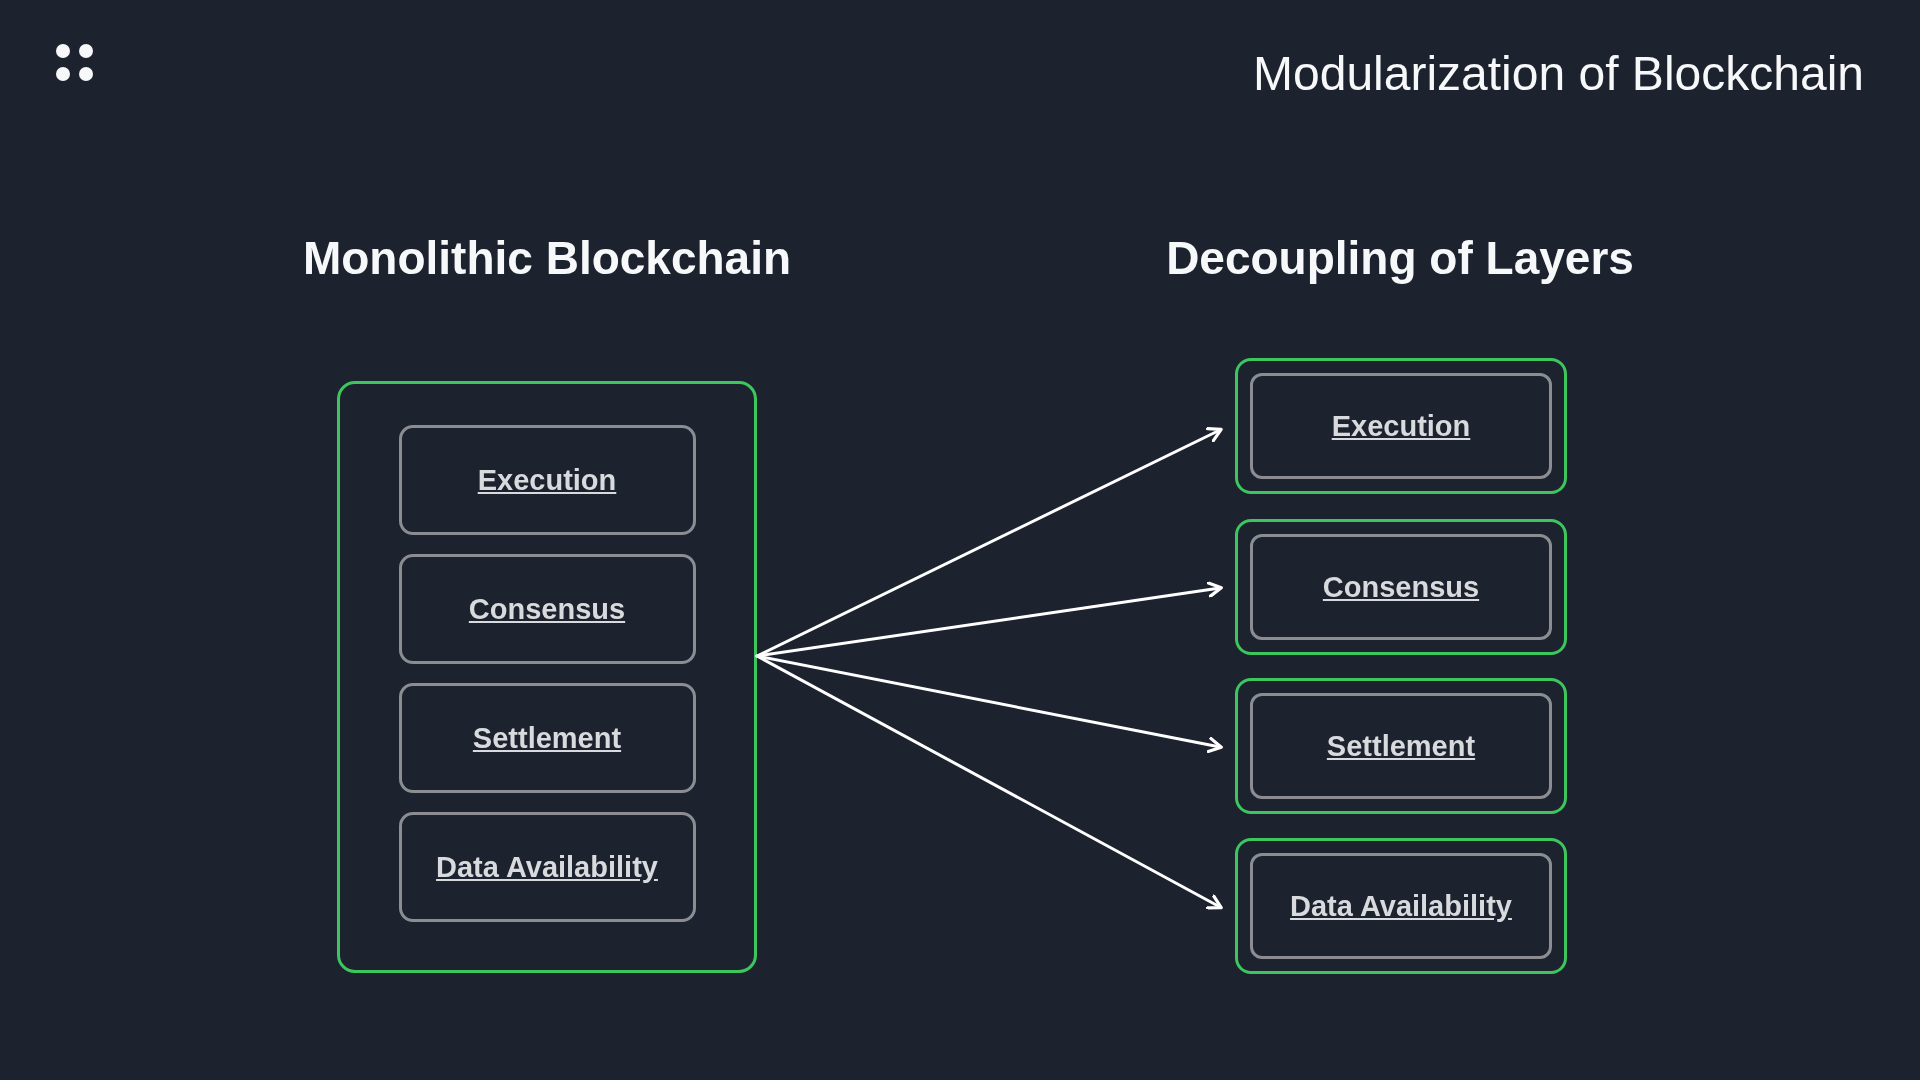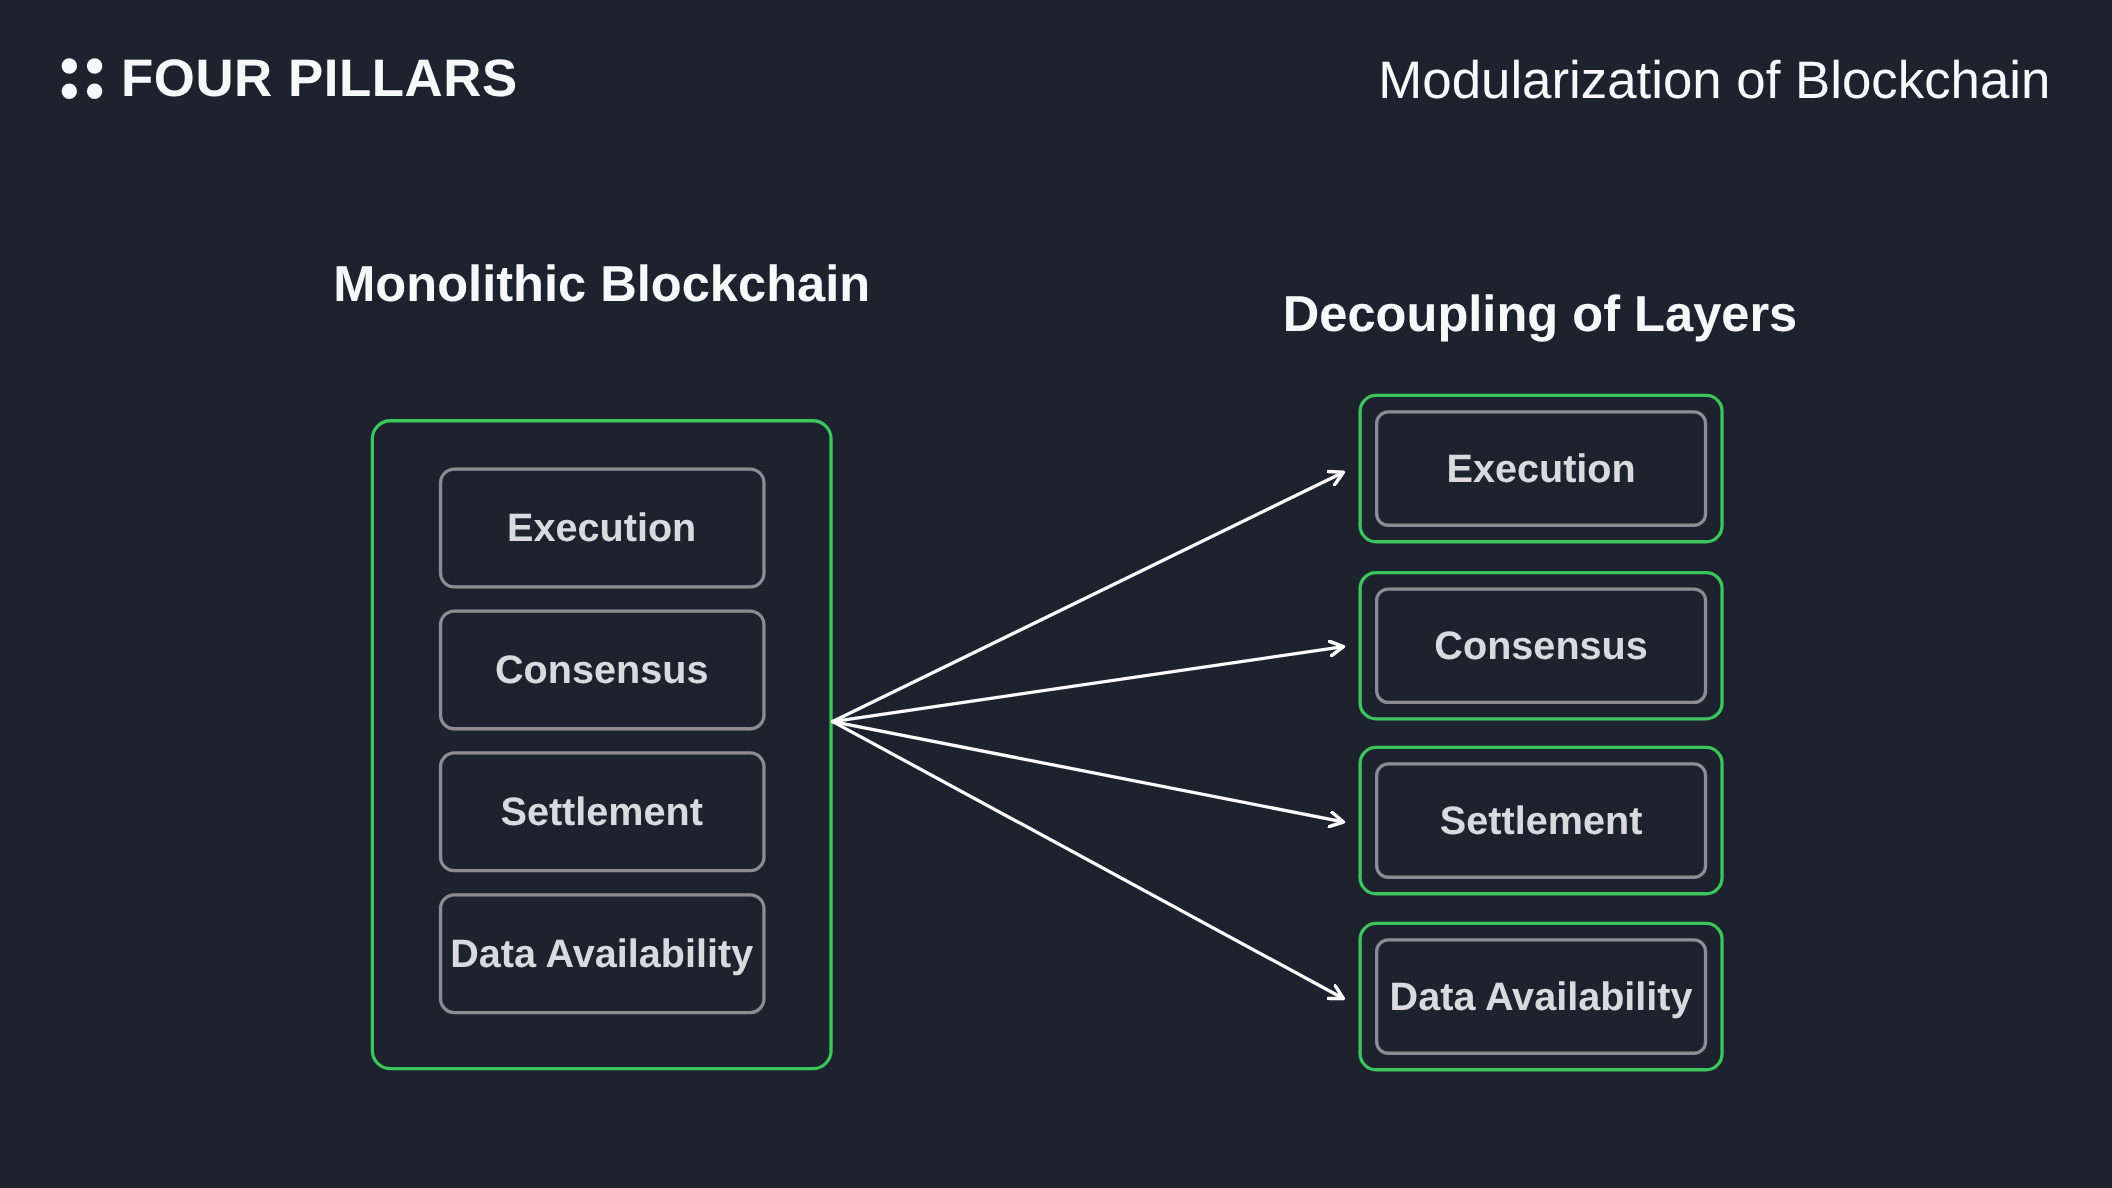--- a/index.html
+++ b/index.html
@@ -20,34 +20,34 @@
   
   .logo { position:absolute; left:56px; top:44px; display:flex; align-items:center; gap:17px; }
   .dots { display:grid; grid-template-columns:14px 14px; grid-auto-rows:14px; gap:9px; }
   .dot { width:14px; height:14px; border-radius:50%; background:#f7f8f9; }
   .logo-text { font-size:48px; font-weight:800; letter-spacing:0.5px; white-space:nowrap; }
   .page-title { position:absolute; top:46px; right:56px; font-size:48px; font-weight:400; white-space:nowrap; }
 
   
   .heading { position:absolute; top:231px; width:600px; text-align:center; font-size:46px; font-weight:700; white-space:nowrap; }
   .heading-left { left:247px; }
-  .heading-right { left:1100px;margin-top:27px; }
+  .heading-right { left:1100px; }
 
   
   .mono {
     position:absolute; left:337px; top:381px; width:420px; height:592px;
     border:3px solid var(--green); border-radius:18px;
     display:flex; flex-direction:column; align-items:center;
     padding-top:41px; gap:19px;
   }
   .layer {
     border:3px solid var(--gray-border); border-radius:14px;
     display:flex; align-items:center; justify-content:center;
-    font-size:36px; font-weight:700; color:var(--label);
-    background:transparent; white-space:nowrap;
+    font-size:29px; font-weight:700; color:var(--label);
+    background:transparent; white-space:nowrap;text-decoration:underline;
   }
   .mono .layer { width:297px; height:110px; flex:0 0 auto; }
 
   
   .module {
     position:absolute; left:1235px; width:332px; height:136px;
     border:3px solid var(--green); border-radius:16px; padding:12px;
   }
   .module .layer { width:100%; height:100%; border-radius:12px; }
   .module-0 { top:358px; }
@@ -61,21 +61,20 @@
 </head>
 <body>
 
 <div class="logo">
   <div class="dots">
     <div class="dot"></div>
     <div class="dot"></div>
     <div class="dot"></div>
     <div class="dot"></div>
   </div>
-  <div class="logo-text">FOUR PILLARS</div>
 </div>
 <div class="page-title">Modularization of Blockchain</div>
 
 <div class="heading heading-left">Monolithic Blockchain</div>
 <div class="heading heading-right">Decoupling of Layers</div>
 
 <div class="mono">
   <div class="layer">Execution</div>
   <div class="layer">Consensus</div>
   <div class="layer">Settlement</div>

